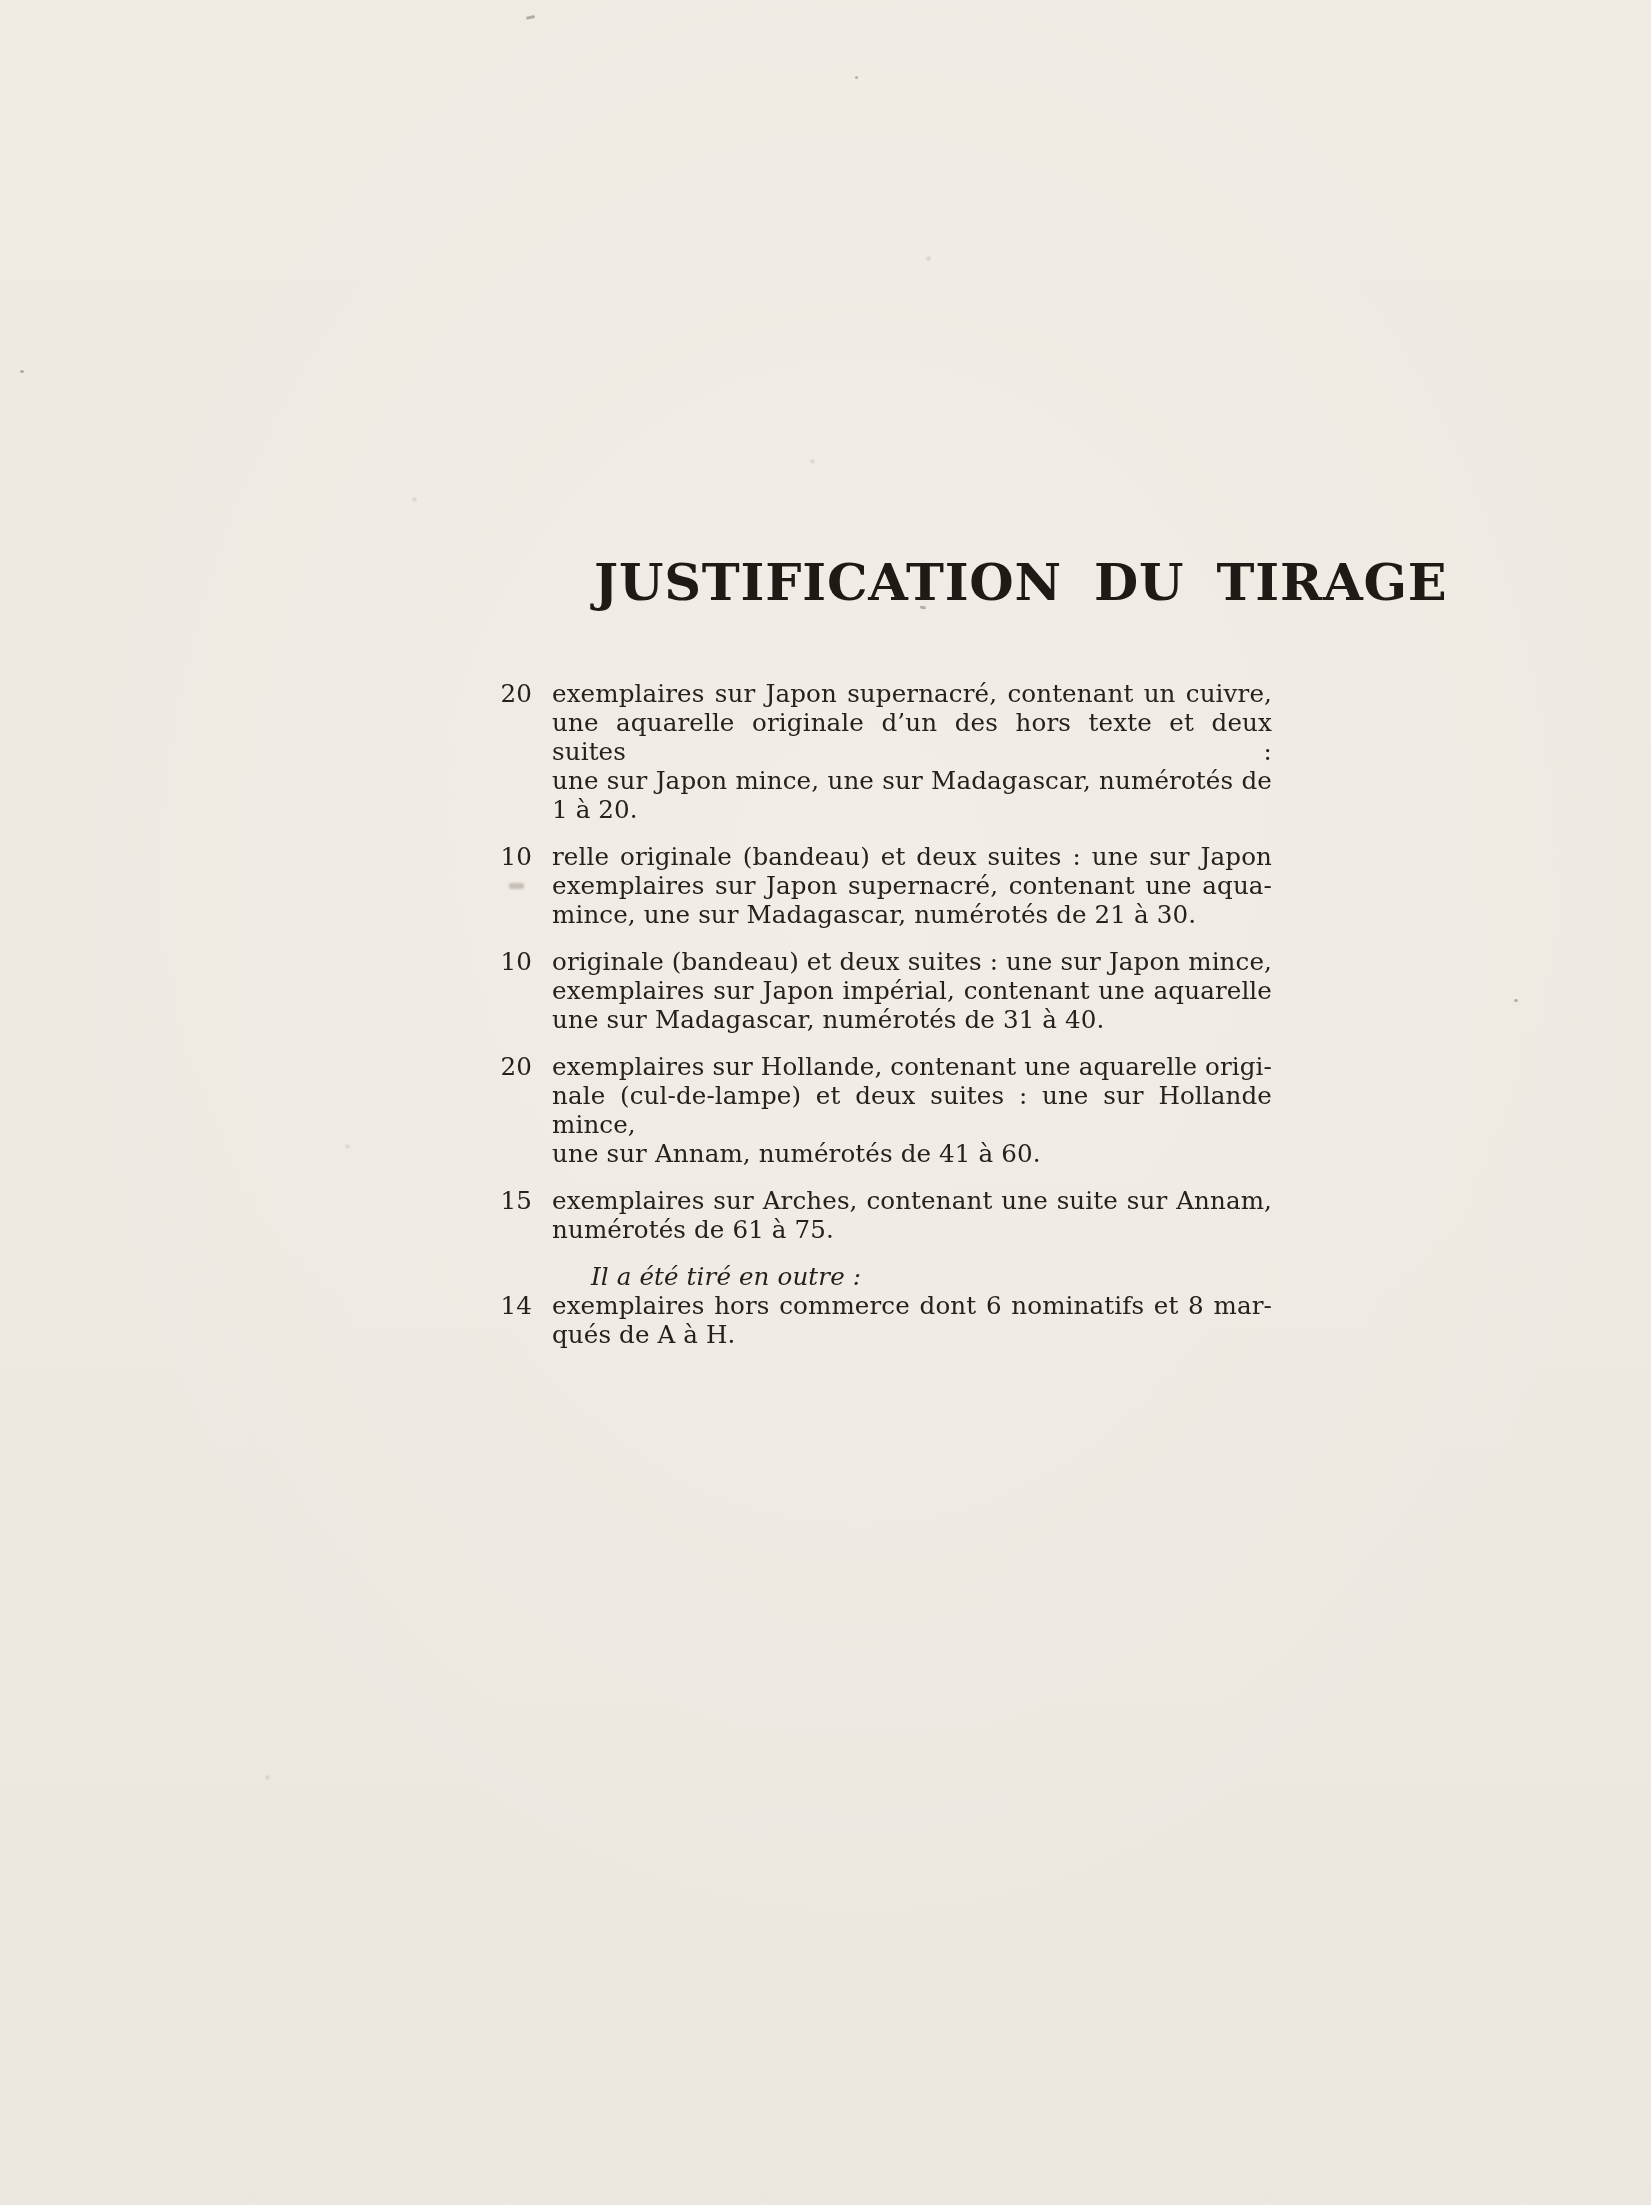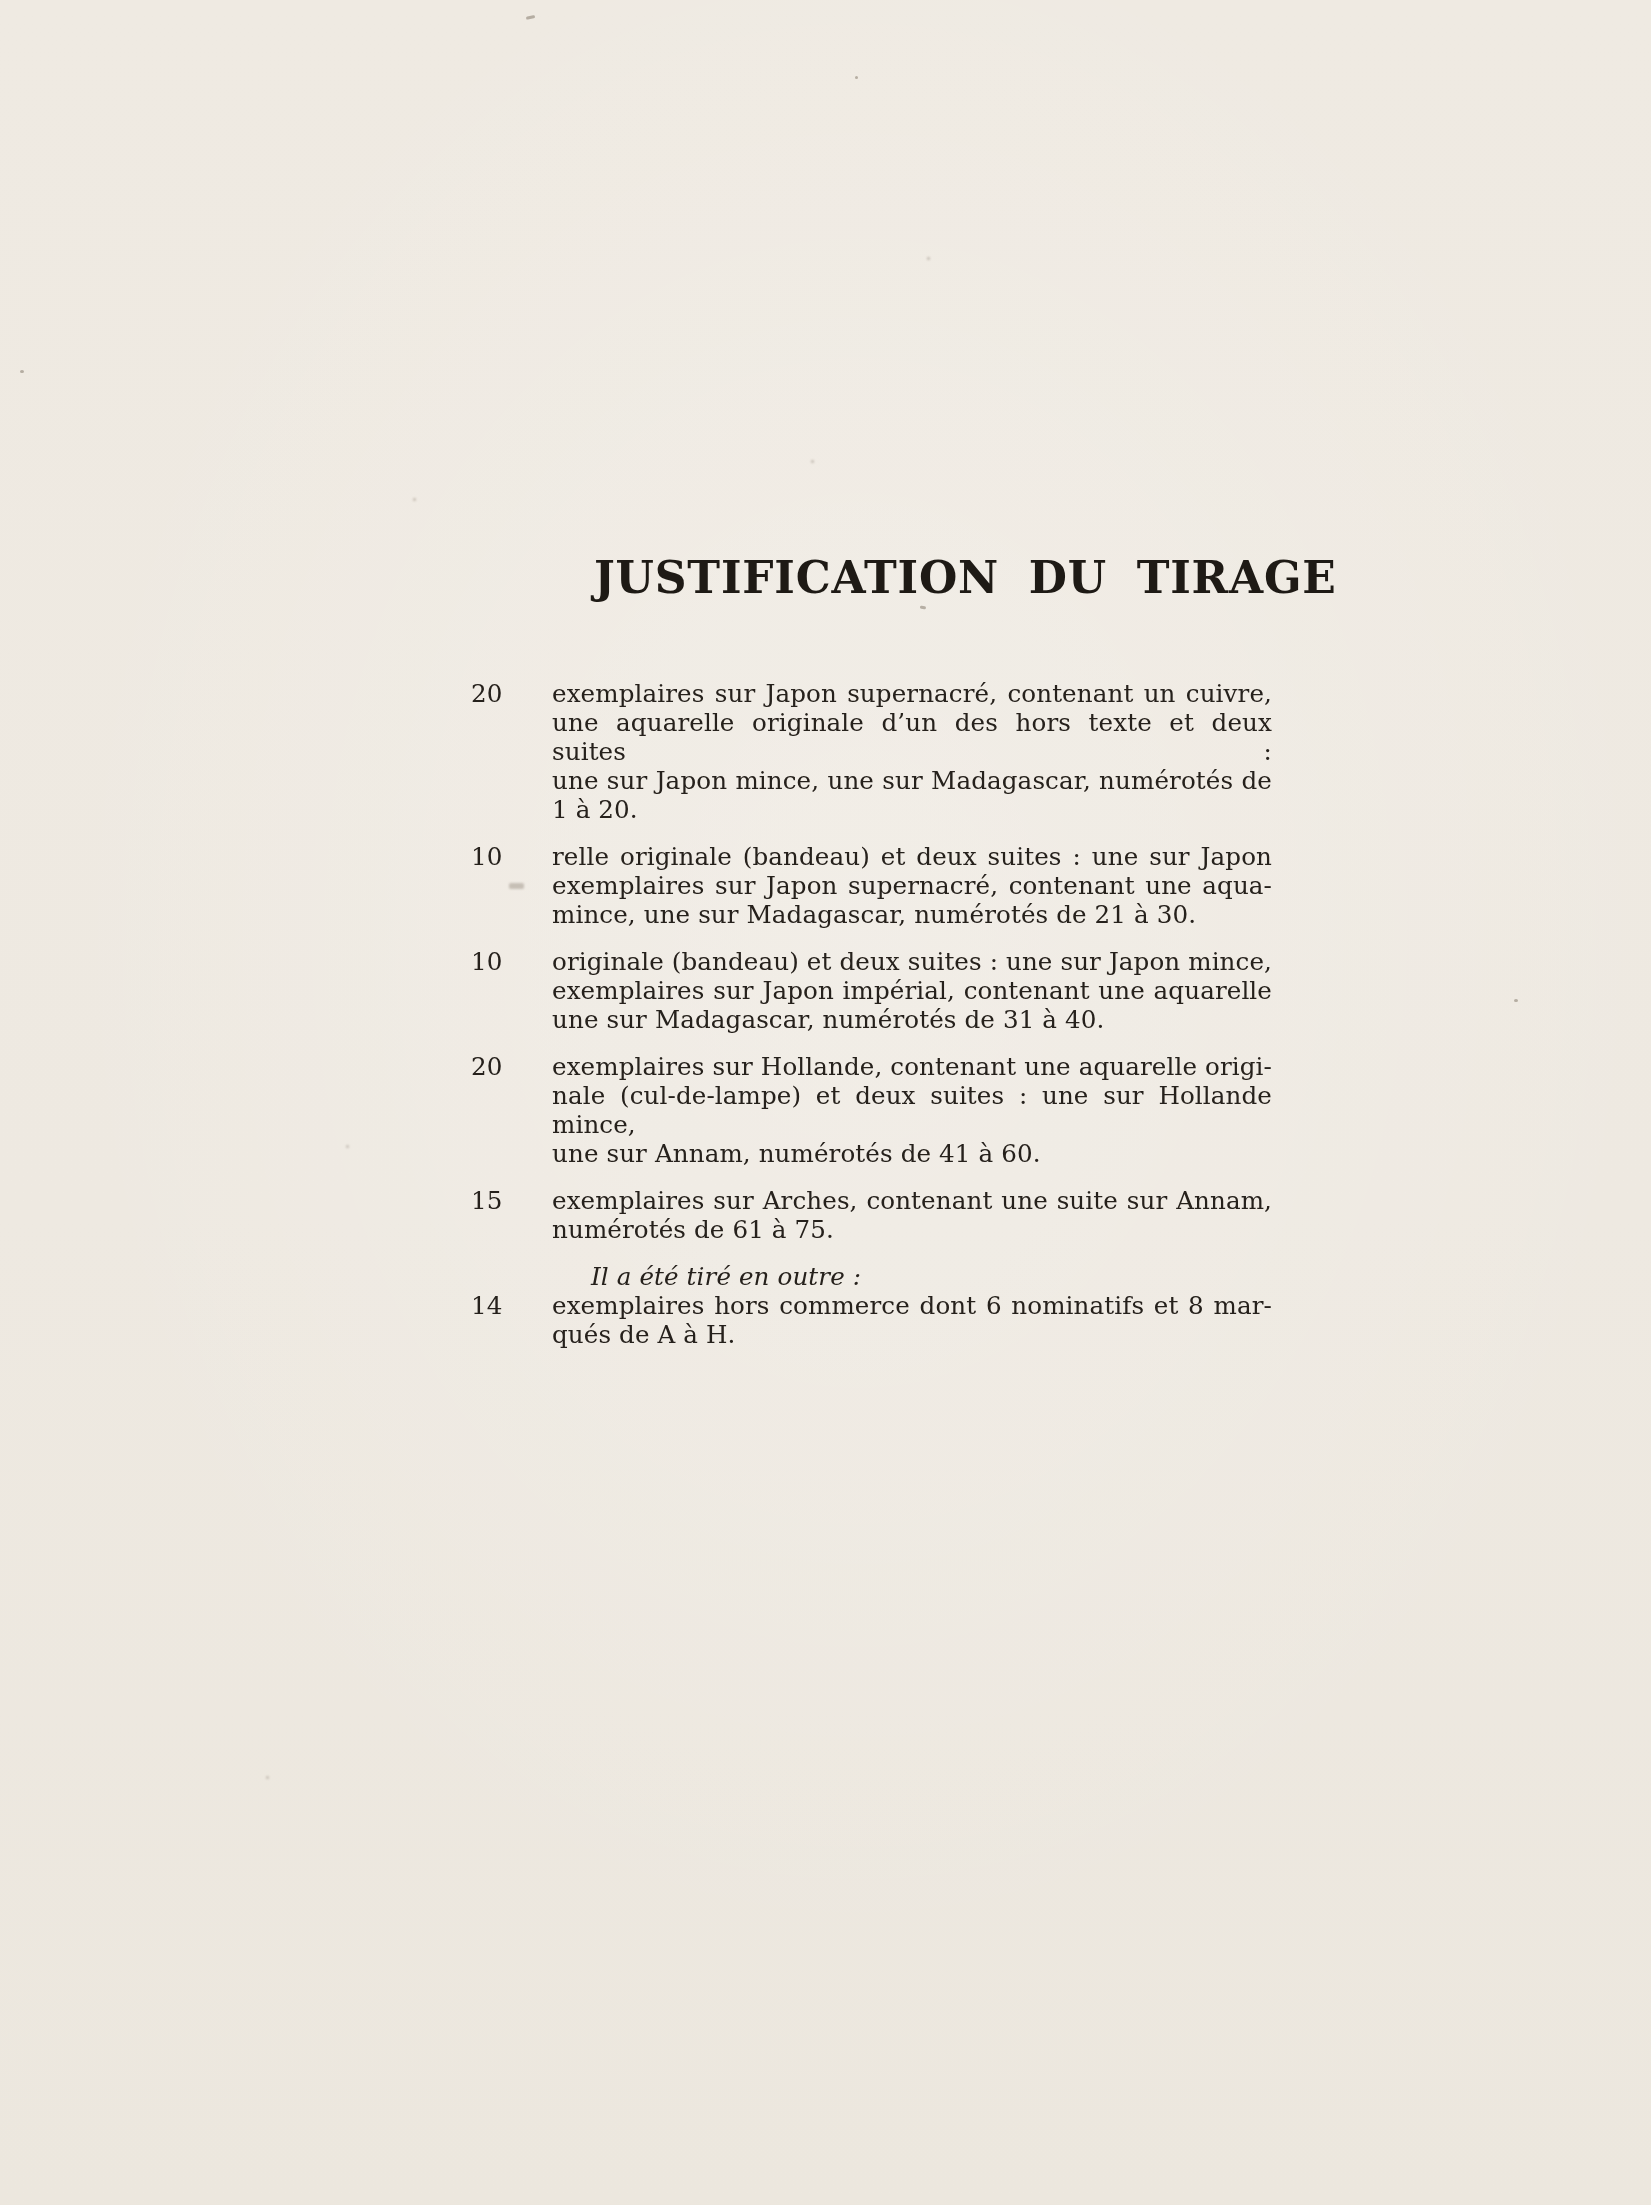--- a/index.html
+++ b/index.html
@@ -19,21 +19,21 @@
     font-family: "DejaVu Serif", serif;
   }
   .title {
     position: absolute;
     left: 594px;
     top: 552px;
     width: 552px;
     margin: 0;
     text-align: right;
     white-space: nowrap;
-    font-size: 44px;
+    font-size: 51px;
     font-weight: 700;
     letter-spacing: 0.8px;
     word-spacing: 13.6px;
     color: #1e1a15;
   }
   .text-block {
     position: absolute;
     left: 552px;
     top: 679px;
     width: 720px;
@@ -43,21 +43,21 @@
   }
   .entry {
     position: relative;
     margin: 0 0 18px 0;
   }
   .entry .num {
     position: absolute;
     left: -81px;
     top: 0;
     width: 61px;
-    text-align: left;
+    text-align: right;
   }
   .line {
     text-align: justify;
     text-justify: inter-word;
   }
   .line.j {
     text-align-last: justify;
   }
   .interlude {
     margin: 11px 0 0 39px;

